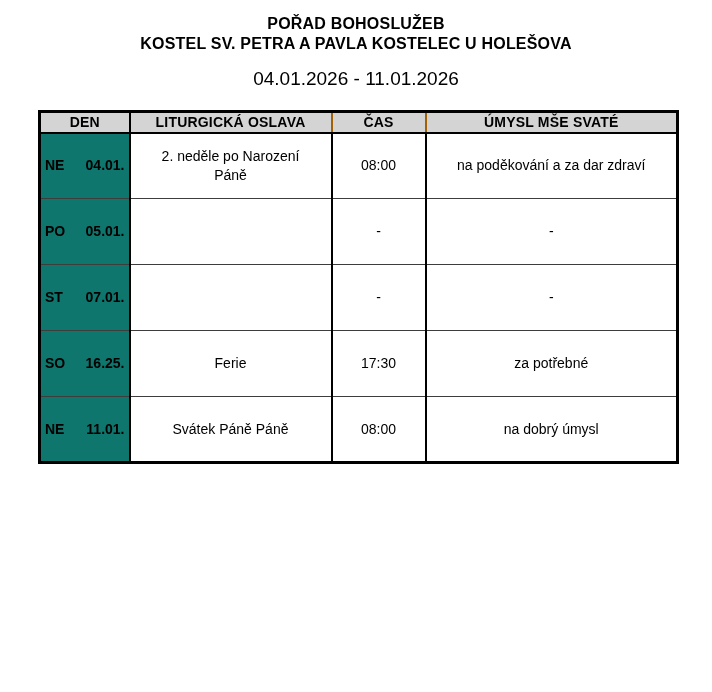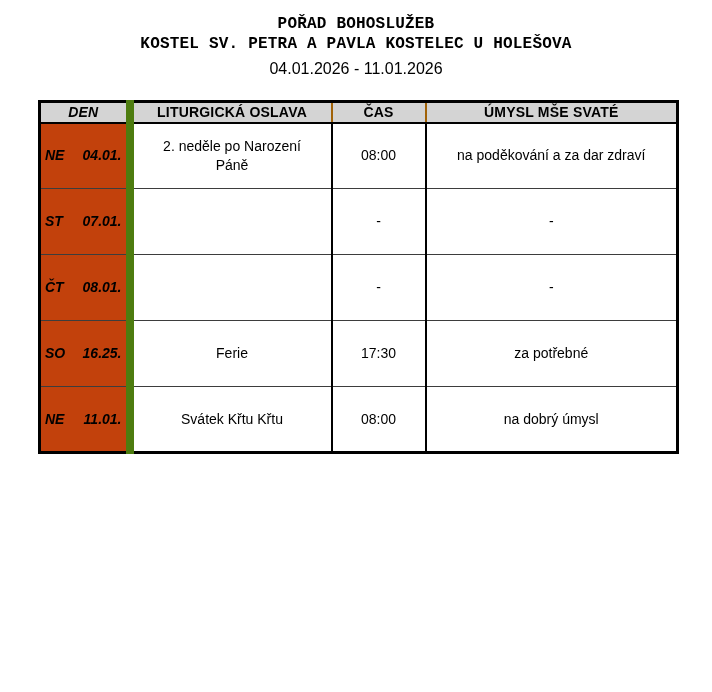--- a/index.html
+++ b/index.html
@@ -10,23 +10,22 @@
     color: #000000;
     overflow: hidden;
   }
   .page { width: 712px; height: 692px; }
 
   
   .title-block { text-align: center; padding-top: 14px; }
   .title-line1, .title-line2 {
     font-size: 16px; font-weight: bold; line-height: 20px;
     letter-spacing: 0.2px;
-    font-family: Liberation Mono, monospace;
   }
-  .title-line3 { font-size: 16px; font-weight: normal; line-height: 20px; margin-top: 5px; }
+  .title-line3 { font-size: 19px; font-weight: normal; line-height: 20px; margin-top: 15px; }
 
   
   table.schedule {
     border-collapse: collapse;
     table-layout: fixed;
     width: 638px;
     margin: 21px 0 0 38px;
     border: 3px solid #000000;
   }
   col.c-den   { width: 90px; }
@@ -49,25 +48,24 @@
     height: 66px;
     text-align: center; vertical-align: middle;
     border-left: 2px solid #000000;
     border-right: 2px solid #000000;
     border-top: 1px solid #3d3d3d;
     border-bottom: 1px solid #3d3d3d;
     padding: 18px 12px;
     line-height: 19px;
   }
   th.den-h, td.den {
-    border-right: 8px solid #4d7c0f;
-    font-style: italic;
+    border-right: 1px solid #4d7c0f;
   }
   td.den {
-    background: #c2410c;
+    background: #0f766e;
     font-weight: bold;
     padding: 2px 4px;
   }
   td.den .den-inner {
     display: flex; justify-content: space-between; align-items: center;
     width: 100%;
   }
   td.lit { padding: 2px 14px; }
 </style>
 </head>
@@ -104,33 +102,33 @@
               <span>04.01.</span>
             </span>
           </td>
         <td class="lit">2. neděle po Narození Páně</td>
         <td>08:00</td>
         <td>na poděkování a za dar zdraví</td>
       </tr>
       <tr>
         <td class="den">
             <span class="den-inner">
-              <span>ST</span>
-              <span>07.01.</span>
+              <span>PO</span>
+              <span>05.01.</span>
             </span>
           </td>
         <td class="lit"></td>
         <td>-</td>
         <td>-</td>
       </tr>
       <tr>
         <td class="den">
             <span class="den-inner">
-              <span>ČT</span>
-              <span>08.01.</span>
+              <span>ST</span>
+              <span>07.01.</span>
             </span>
           </td>
         <td class="lit"></td>
         <td>-</td>
         <td>-</td>
       </tr>
       <tr>
         <td class="den">
             <span class="den-inner">
               <span>SO</span>
@@ -141,20 +139,20 @@
         <td>17:30</td>
         <td>za potřebné</td>
       </tr>
       <tr>
         <td class="den">
             <span class="den-inner">
               <span>NE</span>
               <span>11.01.</span>
             </span>
           </td>
-        <td class="lit">Svátek Křtu Křtu</td>
+        <td class="lit">Svátek Páně Páně</td>
         <td>08:00</td>
         <td>na dobrý úmysl</td>
       </tr>
     </tbody>
   </table>
 
 </div>
 
 </body></html>

